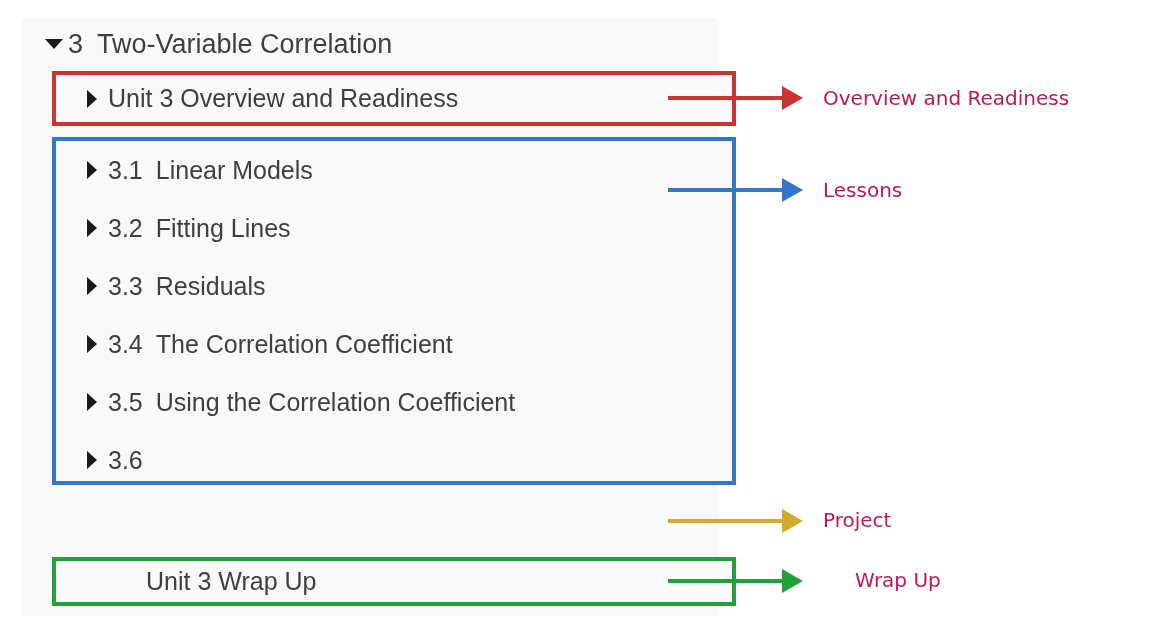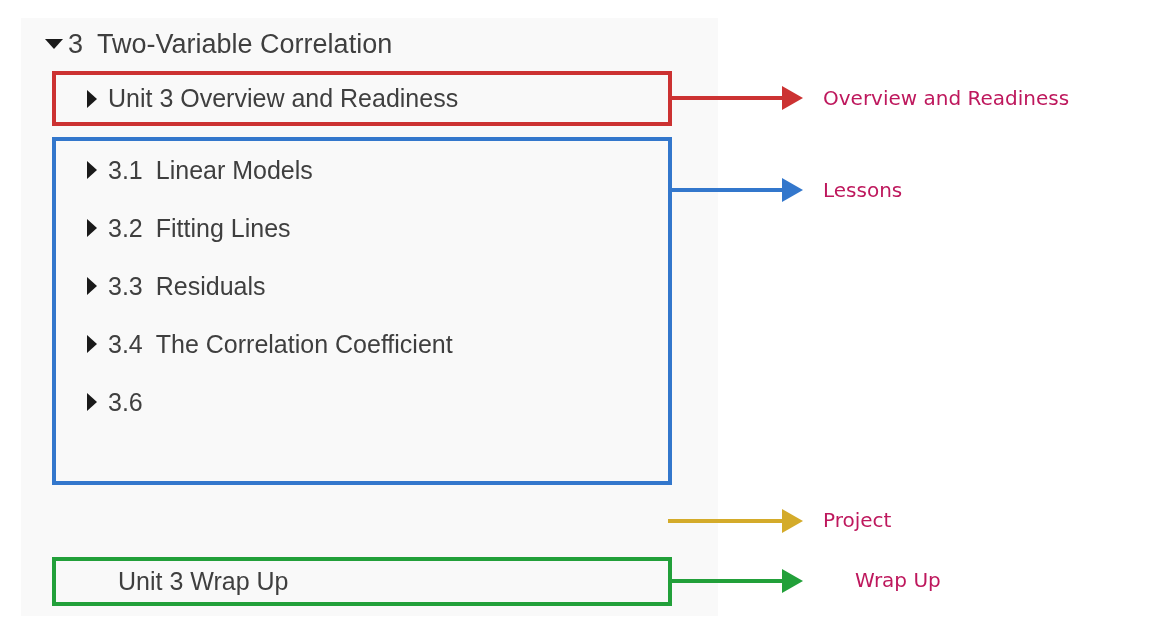--- a/index.html
+++ b/index.html
@@ -46,38 +46,38 @@
   }
   .unit-num {
     font-size: 27px; color: #3f3f3f; margin-right: 14px;
   }
   .unit-title { font-size: 27px; color: #3f3f3f; }
 
   
   .group {
     position: absolute;
     left: 52px;
-    width: 620px;
+    width: 684px;
     background: #f9f9f9;
     border-style: solid;
   }
   .group.red    { top: 71px;  height: 55px; border-width: 4px; border-color: #cc3232; }
   .group.blue   { top: 137px; height: 348px; border-width: 4px; border-color: #3377cc; }
   .group.gold   { top: 495px; height: 54px;  border-width: 4px; border-color: #d4ab2a; }
   .group.green  { top: 557px; height: 49px;  border-width: 4px; border-color: #22a03a; }
 
   .row {
     display: flex; align-items: center;
     height: 60px;
     padding-left: 31px;
     white-space: nowrap;
   }
   .group.red .row,
   .group.gold .row { height: 47px; }
-  .group.green .row { height: 41px; padding-left: 62px; }
+  .group.green .row { height: 41px; padding-left: 90px; }
   .group.blue .row { height: 58px; }
 
   .row-num { font-size: 25px; color: #3f3f3f; margin-right: 13px; }
   .row-label { font-size: 25px; color: #3f3f3f; }
 
   
   .ann { position: absolute; }
   .ann .hline { position: absolute; height: 4px; }
   .ann .head {
     position: absolute;
@@ -130,20 +130,25 @@
       <span class="row-num">3.3</span>
       <span class="row-label">Residuals</span>
     </div>
     <div class="row">
       <span class="caret-right"></span>
       <span class="row-num">3.4</span>
       <span class="row-label">The Correlation Coefficient</span>
     </div>
     <div class="row">
       <span class="caret-right"></span>
+      <span class="row-num">3.5</span>
+      <span class="row-label">Using the Correlation Coefficient</span>
+    </div>
+    <div class="row">
+      <span class="caret-right"></span>
       <span class="row-num">3.6</span>
     </div>
   </div>
 
 
   <div class="group green">
     <div class="row">
       <span class="row-label">Unit 3 Wrap Up</span>
     </div>
   </div>

